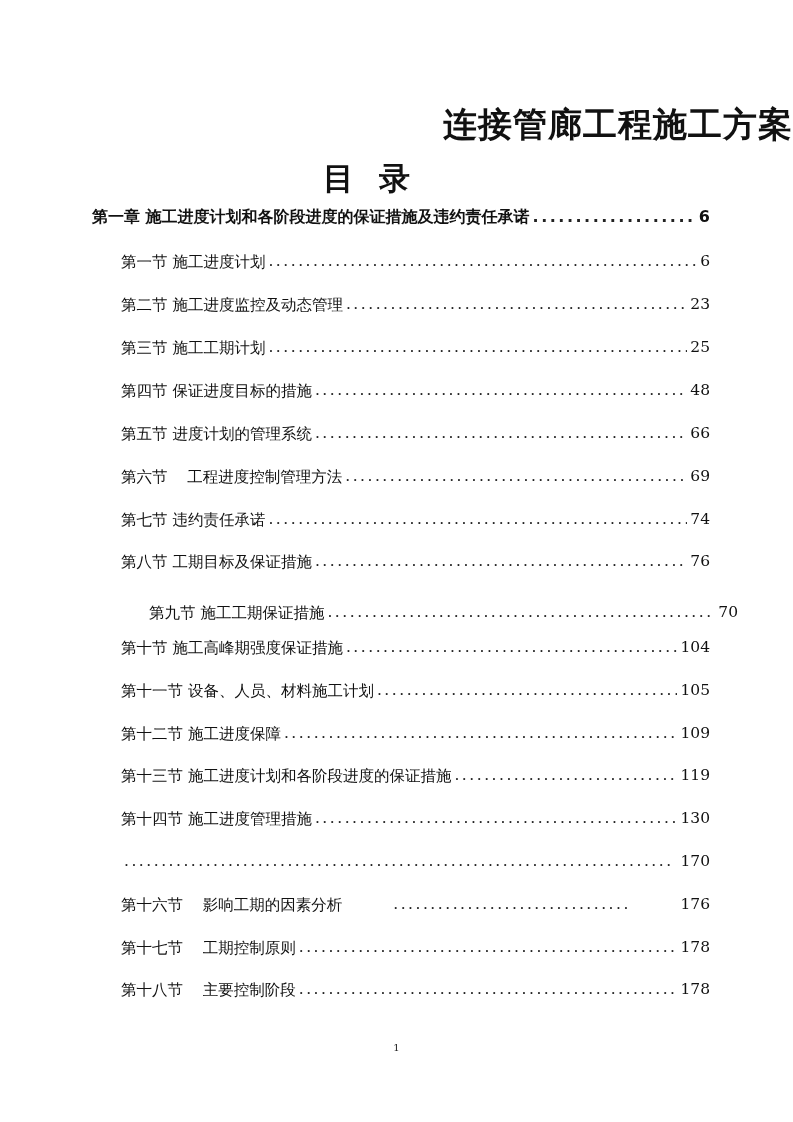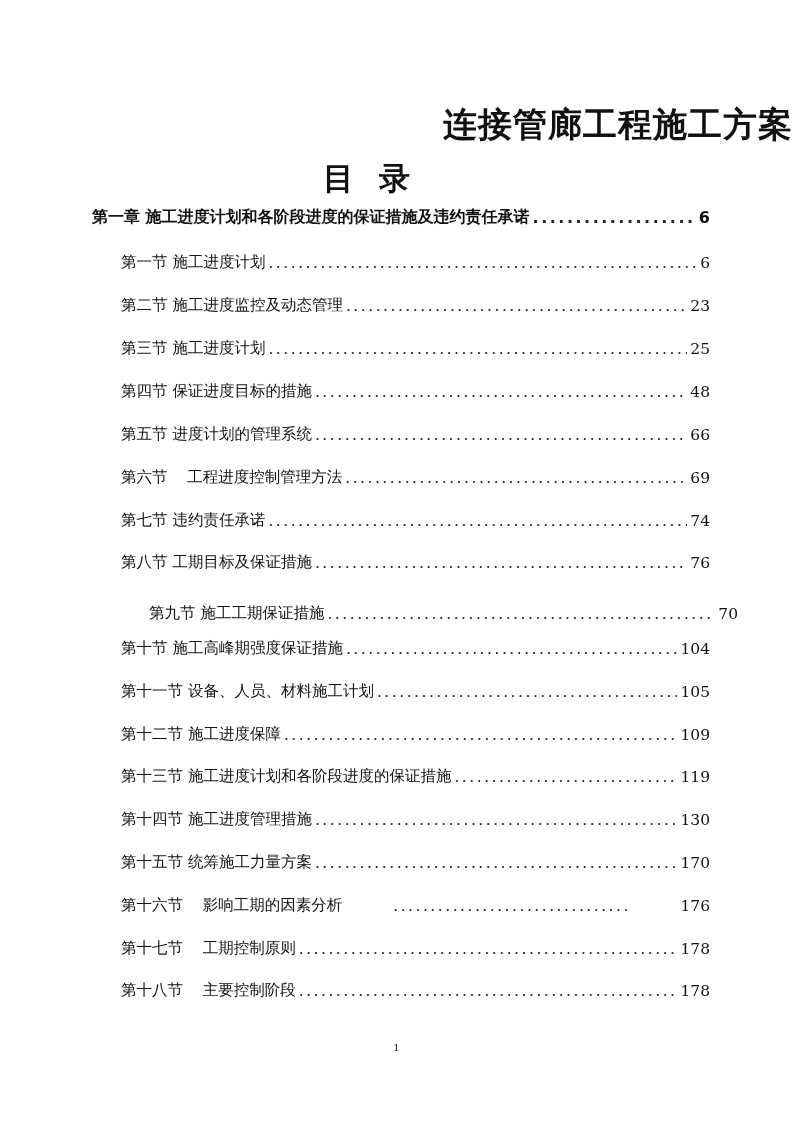--- a/index.html
+++ b/index.html
@@ -5,21 +5,21 @@
     html, body { margin: 0; padding: 0; background: #ffffff; }
     body { width: 793px; height: 1122px; position: relative; overflow: hidden;
            font-family: "DejaVu Serif", "Liberation Serif", serif; color: #111; }
     .title { position: absolute; left: 0; width: 793px; top: 100px; text-align: right;
              font-family: "DejaVu Sans", "Liberation Sans", sans-serif; font-weight: bold;
              font-size: 34px; line-height: 48px; letter-spacing: 1px; }
     .subtitle { position: absolute; left: 0; width: 685px; top: 156px; text-align: center;
              font-family: "DejaVu Sans", "Liberation Sans", sans-serif; font-weight: bold;
              font-size: 31px; line-height: 44px; word-spacing: 14px; margin-left: 24px; }
     .toc { position: absolute; left: 0; top: 0; width: 793px; }
-    .row { position: absolute; display: flex; align-items: center; white-space: nowrap; }
+    .row { position: absolute; display: flex; align-items: flex-start; white-space: nowrap; }
     .row .label { flex: 0 0 auto; }
     .row .dots { flex: 1 1 auto; overflow: hidden; letter-spacing: 2.5px; margin: 0 3px; color: #222; }
     .row .page { flex: 0 0 auto; text-align: right; }
     .chapter { left: 92px; width: 618px; font-family: "DejaVu Sans", "Liberation Sans", sans-serif;
                font-weight: bold; font-size: 16px; }
     .section { left: 121px; width: 589px; font-size: 15.5px; }
     .footer { position: absolute; left: 0; width: 793px; top: 1042px; text-align: center;
               font-size: 10px; color: #222; font-family: "DejaVu Serif", serif; }
   </style>
 </head>
@@ -40,21 +40,21 @@
       <span class="label">第一节  施工进度计划</span>
       <span class="dots">..........................................................................</span>
       <span class="page">6</span>
     </div>
     <div class="row section" style="top:295px;">
       <span class="label">第二节  施工进度监控及动态管理</span>
       <span class="dots">..........................................................................</span>
       <span class="page">23</span>
     </div>
     <div class="row section" style="top:338px;">
-      <span class="label">第三节  施工进度计划</span>
+      <span class="label">第三节  施工工期计划</span>
       <span class="dots">..........................................................................</span>
       <span class="page">25</span>
     </div>
     <div class="row section" style="top:381px;">
       <span class="label">第四节  保证进度目标的措施</span>
       <span class="dots">..........................................................................</span>
       <span class="page">48</span>
     </div>
     <div class="row section" style="top:424px;">
       <span class="label">第五节  进度计划的管理系统</span>
@@ -100,21 +100,20 @@
       <span class="label">第十三节  施工进度计划和各阶段进度的保证措施</span>
       <span class="dots">..........................................................................</span>
       <span class="page">119</span>
     </div>
     <div class="row section" style="top:809px;">
       <span class="label">第十四节  施工进度管理措施</span>
       <span class="dots">..........................................................................</span>
       <span class="page">130</span>
     </div>
     <div class="row section" style="top:852px;">
-      <span class="label">第十五节  统筹施工力量方案</span>
       <span class="dots">..........................................................................</span>
       <span class="page">170</span>
     </div>
     <div class="row section" style="top:895px;gap:48px;">
       <span class="label" style="white-space:pre;">第十六节    影响工期的因素分析</span>
       <span class="dots">..........................................................................</span>
       <span class="page">176</span>
     </div>
     <div class="row section" style="top:938px;">
       <span class="label" style="white-space:pre;">第十七节    工期控制原则</span>

